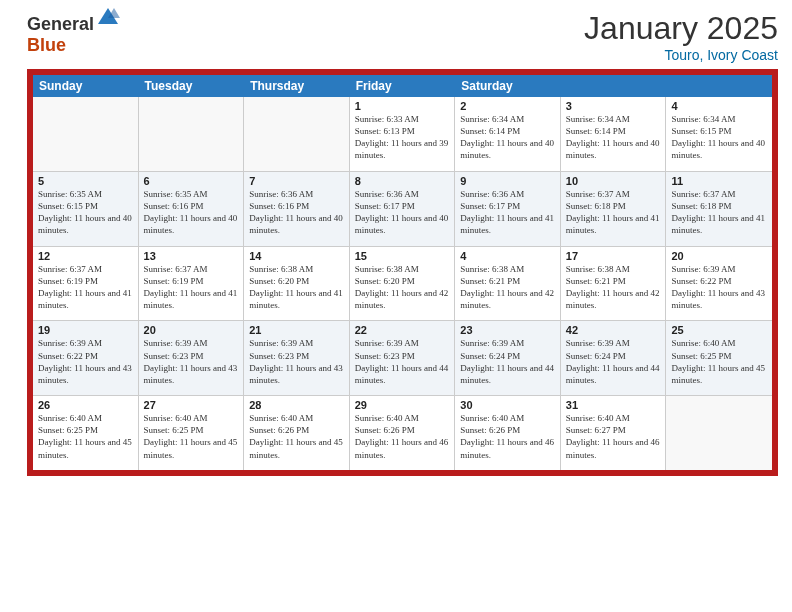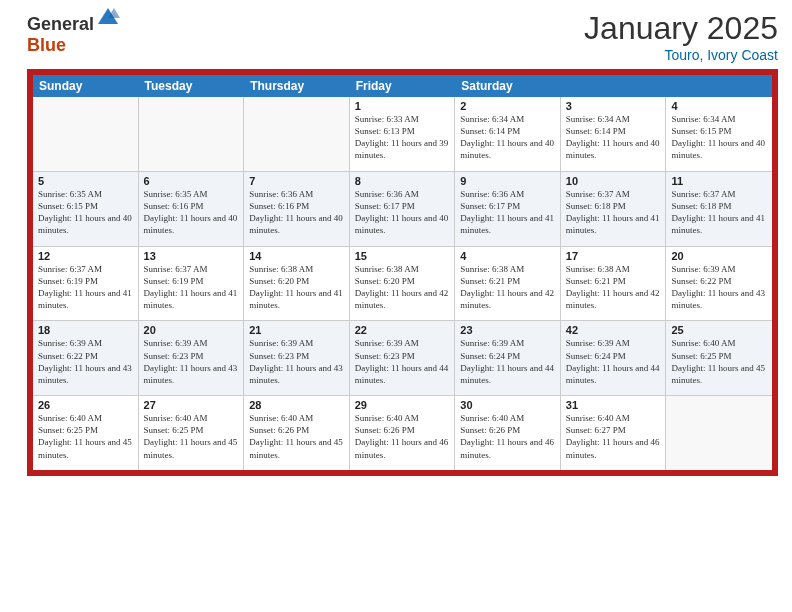--- a/index.html
+++ b/index.html
@@ -260,21 +260,21 @@
           </div>
           <div class="cal-cell">
             <div class="day-number">20</div>
             <div class="day-info" style="white-space: pre-line;">Sunrise: 6:39 AM
 Sunset: 6:22 PM
 Daylight: 11 hours and 43 minutes.</div>
           </div>
         </div>
         <div class="cal-row row-alt">
           <div class="cal-cell">
-            <div class="day-number">18</div>
+            <div class="day-number">19</div>
             <div class="day-info" style="white-space: pre-line;">Sunrise: 6:39 AM
 Sunset: 6:22 PM
 Daylight: 11 hours and 43 minutes.</div>
           </div>
           <div class="cal-cell">
             <div class="day-number">20</div>
             <div class="day-info" style="white-space: pre-line;">Sunrise: 6:39 AM
 Sunset: 6:23 PM
 Daylight: 11 hours and 43 minutes.</div>
           </div>

